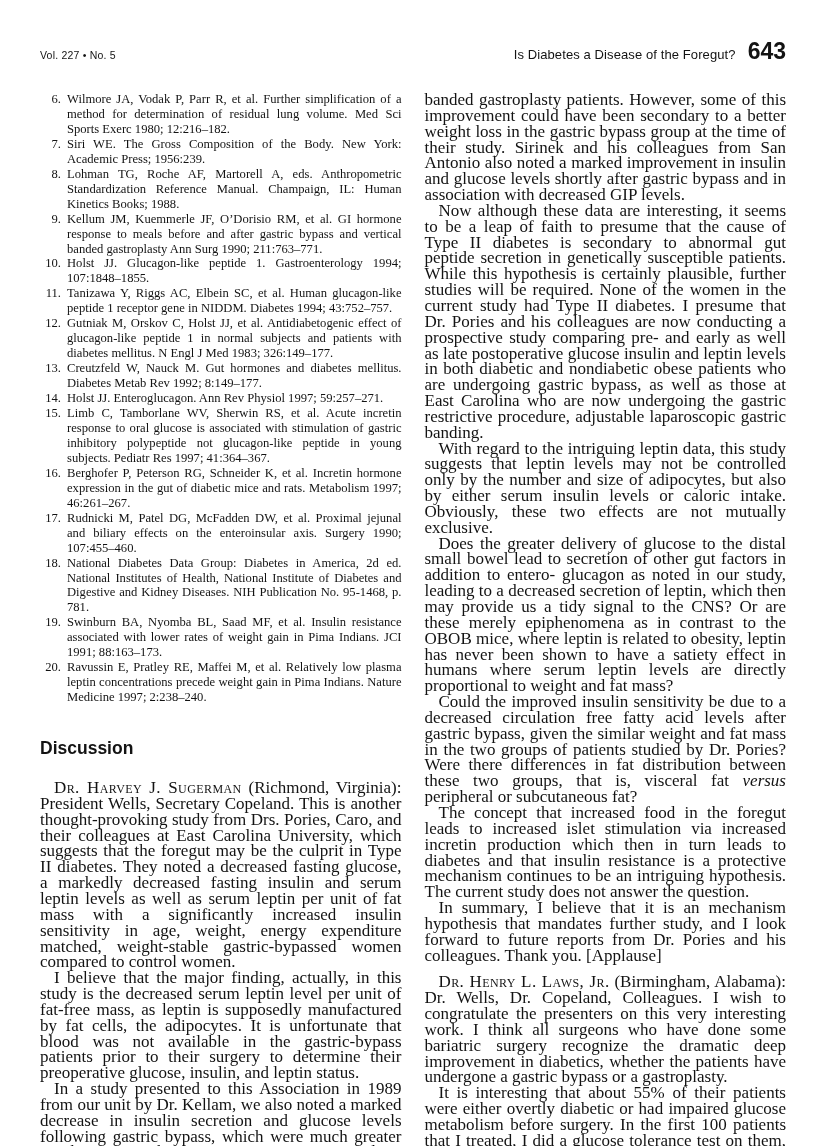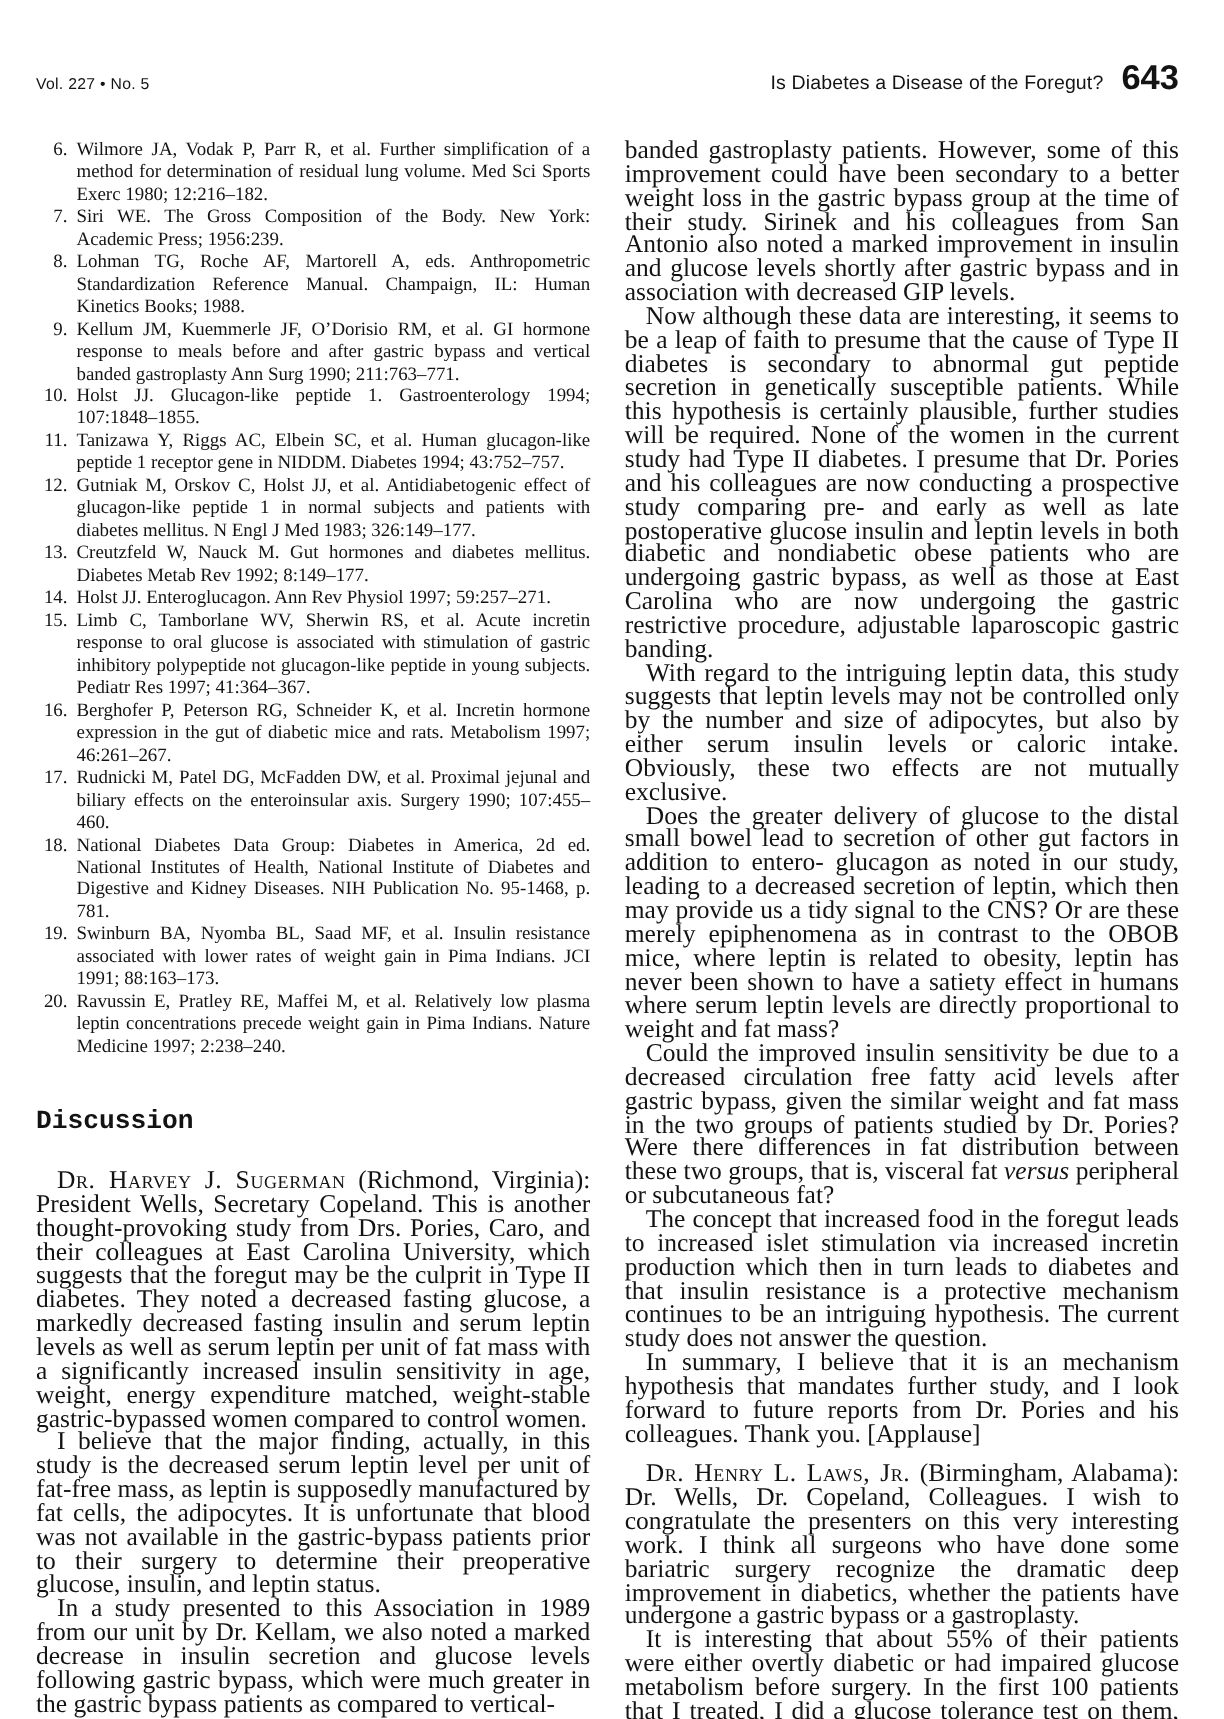--- a/index.html
+++ b/index.html
@@ -8,21 +8,21 @@
     height: 1146px;
     background: #ffffff;
     color: #131313;
     font-family: "Liberation Serif", serif;
     overflow: hidden;
   }
   .page {
     box-sizing: border-box;
     width: 816px;
     height: 840px;
-    padding: 38px 30px 0 24px;
+    padding: 38px 30px 0 40px;
   }
   .page-header {
     display: flex;
     justify-content: space-between;
     align-items: baseline;
     font-family: "Liberation Sans", sans-serif;
     margin-bottom: 27px;
   }
   .vol-info { font-size: 10.5px; letter-spacing: 0.2px; }
   .header-right { display: flex; align-items: baseline; gap: 12px; }
@@ -30,21 +30,21 @@
   .page-number { font-size: 23px; font-weight: bold; }
   .columns { display: flex; gap: 23px; }
   .col { flex: 1; min-width: 0; }
   
   .ref-list { font-size: 12.6px; line-height: 14.95px; }
   .ref-item { display: flex; }
   .ref-num { width: 21px; min-width: 21px; text-align: right; padding-right: 6px; }
   .ref-text { flex: 1; text-align: justify; }
   
   .discussion-heading {
-    font-family: Liberation Mono, monospace;
+    font-family: Liberation Sans, sans-serif;
     font-weight: bold;
     font-size: 17.5px;
     margin: 33px 0 21px 0;
   }
   .para {
     font-size: 17px;
     line-height: 15.85px;
     text-align: justify;
     text-indent: 14px;
     margin: 0;

